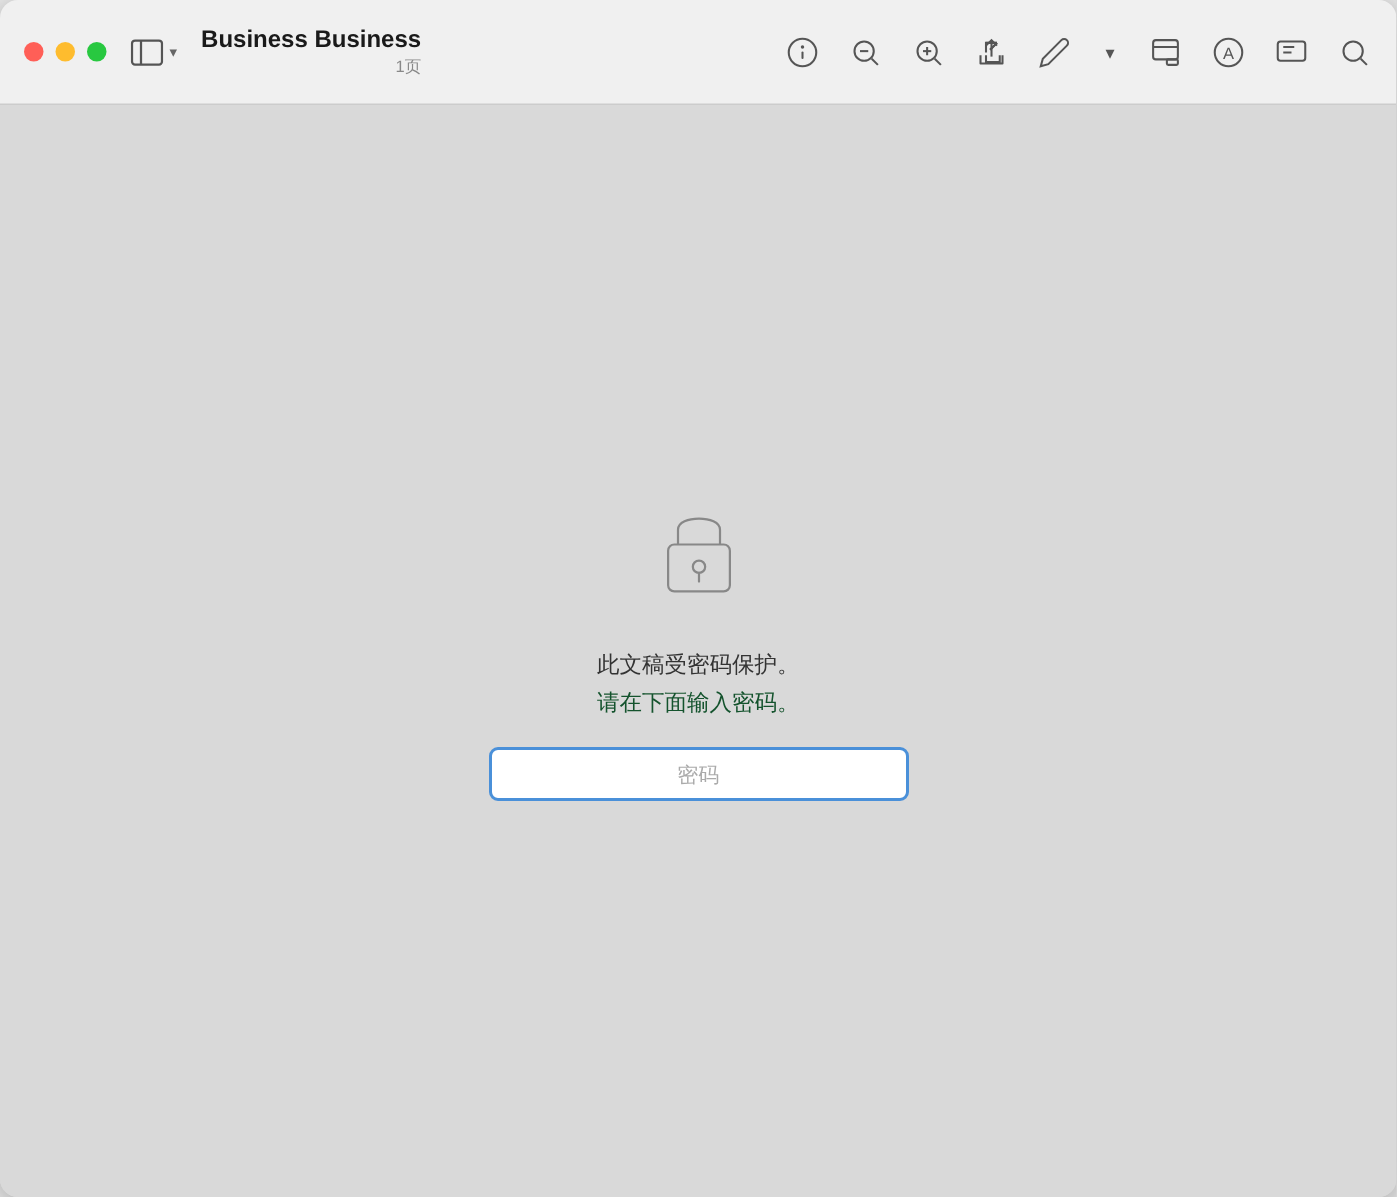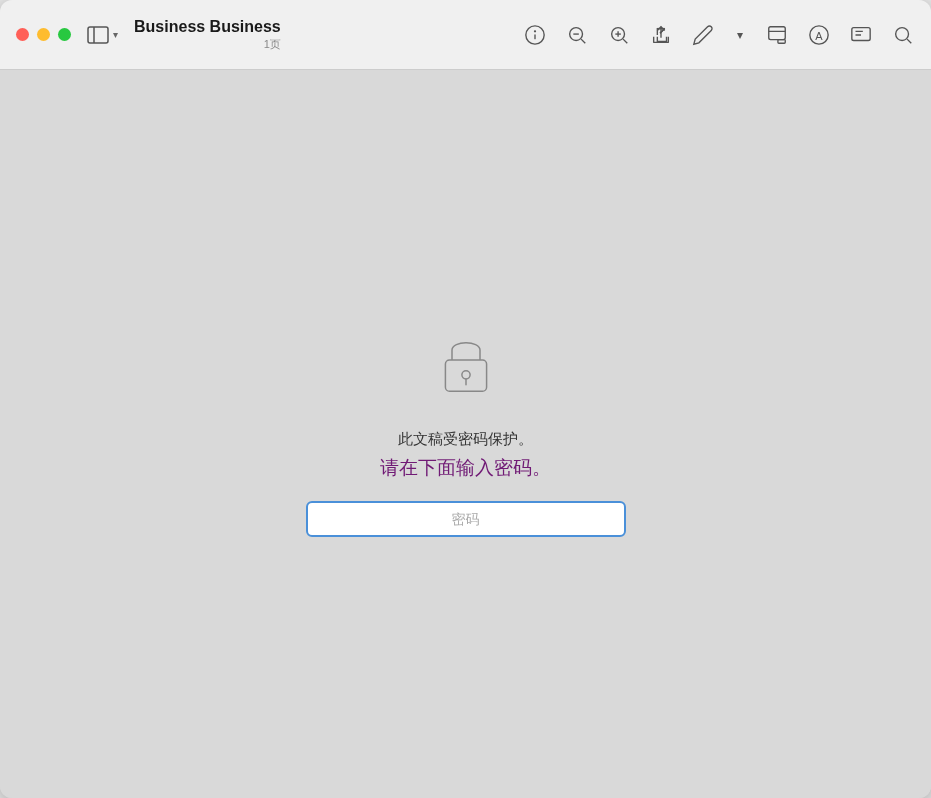--- a/index.html
+++ b/index.html
@@ -139,28 +139,28 @@
     }
 
     .protected-text {
       font-size: 15px;
       color: #333;
       margin-bottom: 6px;
       text-align: center;
     }
 
     .enter-password-text {
-      font-size: 19px;
-      color: #701a75;
+      font-size: 15px;
+      color: #14532d;
       margin-bottom: 20px;
       text-align: center;
     }
 
     .password-input-wrapper {
-      width: 320px;
+      width: 280px;
     }
 
     .password-input {
       width: 100%;
       height: 36px;
       border: 2px solid #4a90d9;
       border-radius: 6px;
       background: #ffffff;
       text-align: center;
       font-size: 14px;

